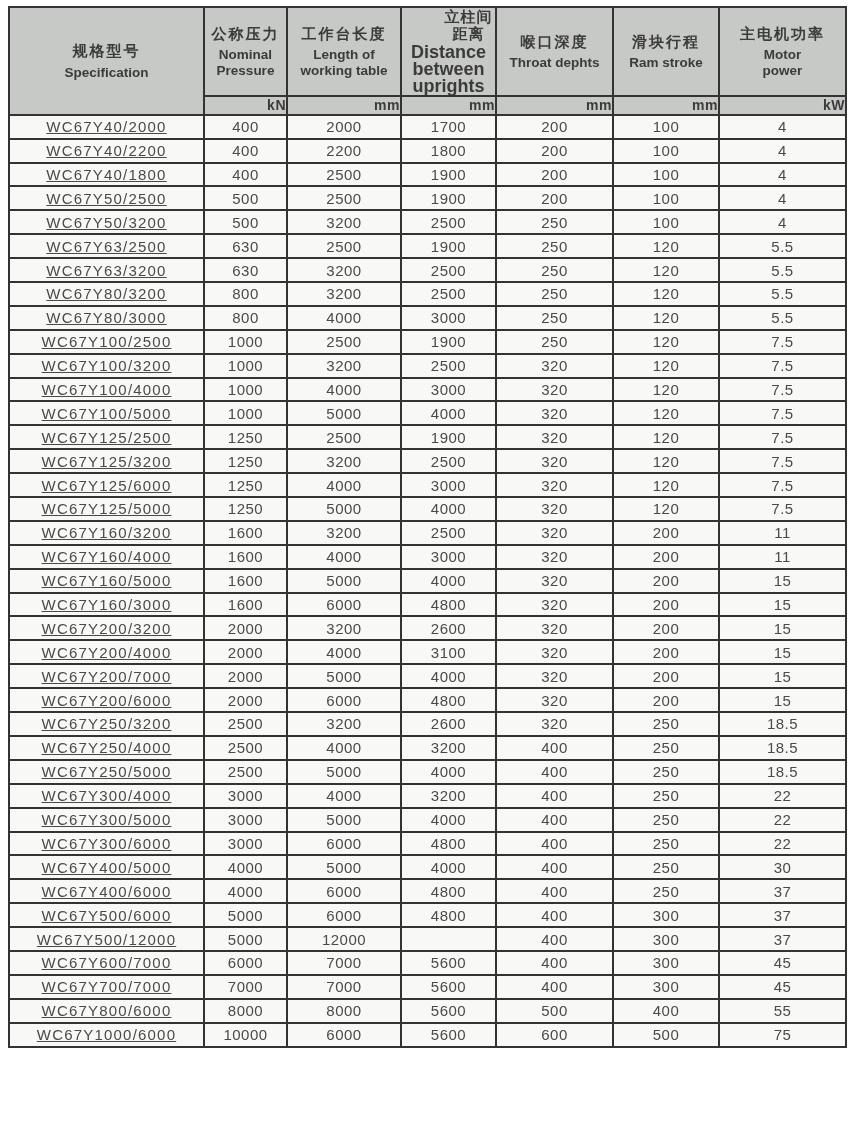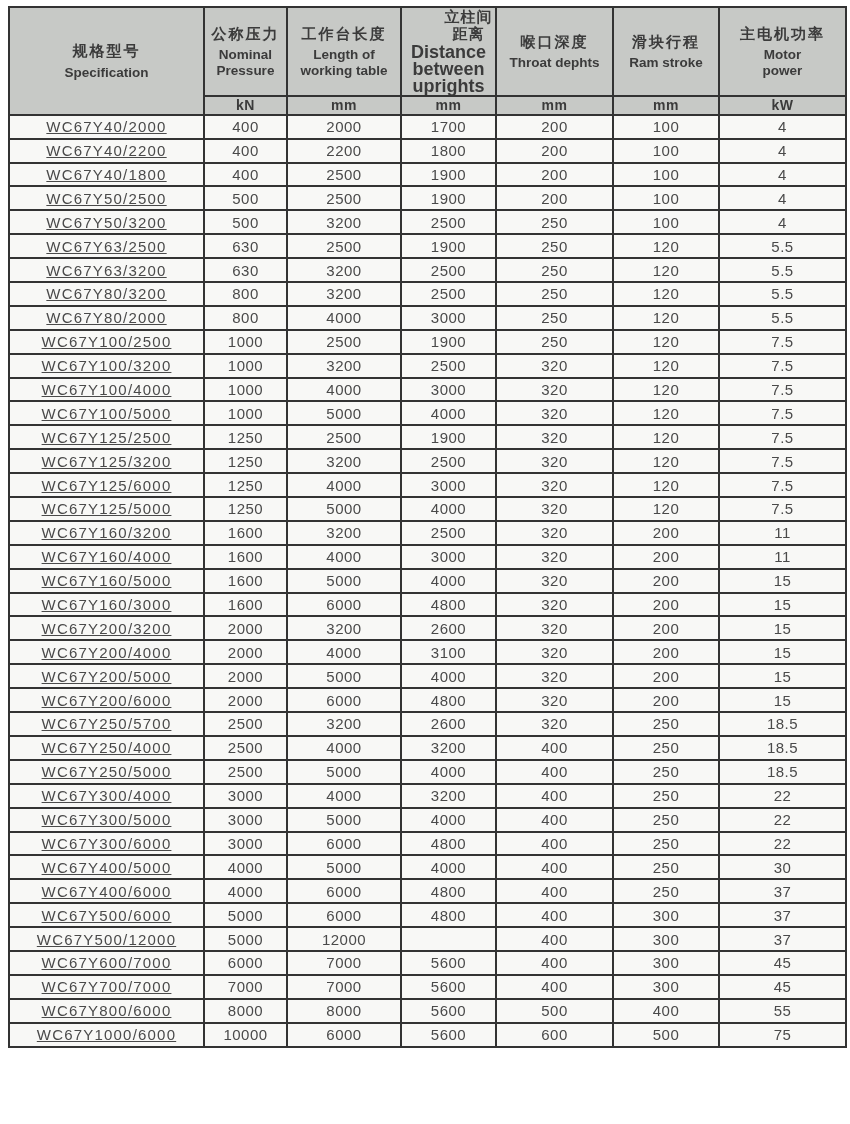--- a/index.html
+++ b/index.html
@@ -30,20 +30,21 @@
   .spec thead th {
     background: #c7c9c6;
     color: #3b3b3b;
   }
   .hrow1 th { height: 79px; }
   .units th {
     height: 19px;
     font-size: 14px;
     font-weight: bold;
     letter-spacing: 0.5px;
+    text-align: right;
   }
   .zh {
     font-size: 15px;
     font-weight: bold;
     letter-spacing: 2px;
     line-height: 1.35;
     white-space: pre-line;
   }
   .en {
     font-size: 13.5px;
@@ -199,21 +200,21 @@
         <tr>
           <td class="model">WC67Y80/3200</td>
           <td class="value">800</td>
           <td class="value">3200</td>
           <td class="value">2500</td>
           <td class="value">250</td>
           <td class="value">120</td>
           <td class="value">5.5</td>
         </tr>
         <tr>
-          <td class="model">WC67Y80/2000</td>
+          <td class="model">WC67Y80/3000</td>
           <td class="value">800</td>
           <td class="value">4000</td>
           <td class="value">3000</td>
           <td class="value">250</td>
           <td class="value">120</td>
           <td class="value">5.5</td>
         </tr>
         <tr>
           <td class="model">WC67Y100/2500</td>
           <td class="value">1000</td>
@@ -334,39 +335,39 @@
         <tr>
           <td class="model">WC67Y200/4000</td>
           <td class="value">2000</td>
           <td class="value">4000</td>
           <td class="value">3100</td>
           <td class="value">320</td>
           <td class="value">200</td>
           <td class="value">15</td>
         </tr>
         <tr>
-          <td class="model">WC67Y200/5000</td>
+          <td class="model">WC67Y200/7000</td>
           <td class="value">2000</td>
           <td class="value">5000</td>
           <td class="value">4000</td>
           <td class="value">320</td>
           <td class="value">200</td>
           <td class="value">15</td>
         </tr>
         <tr>
           <td class="model">WC67Y200/6000</td>
           <td class="value">2000</td>
           <td class="value">6000</td>
           <td class="value">4800</td>
           <td class="value">320</td>
           <td class="value">200</td>
           <td class="value">15</td>
         </tr>
         <tr>
-          <td class="model">WC67Y250/5700</td>
+          <td class="model">WC67Y250/3200</td>
           <td class="value">2500</td>
           <td class="value">3200</td>
           <td class="value">2600</td>
           <td class="value">320</td>
           <td class="value">250</td>
           <td class="value">18.5</td>
         </tr>
         <tr>
           <td class="model">WC67Y250/4000</td>
           <td class="value">2500</td>

